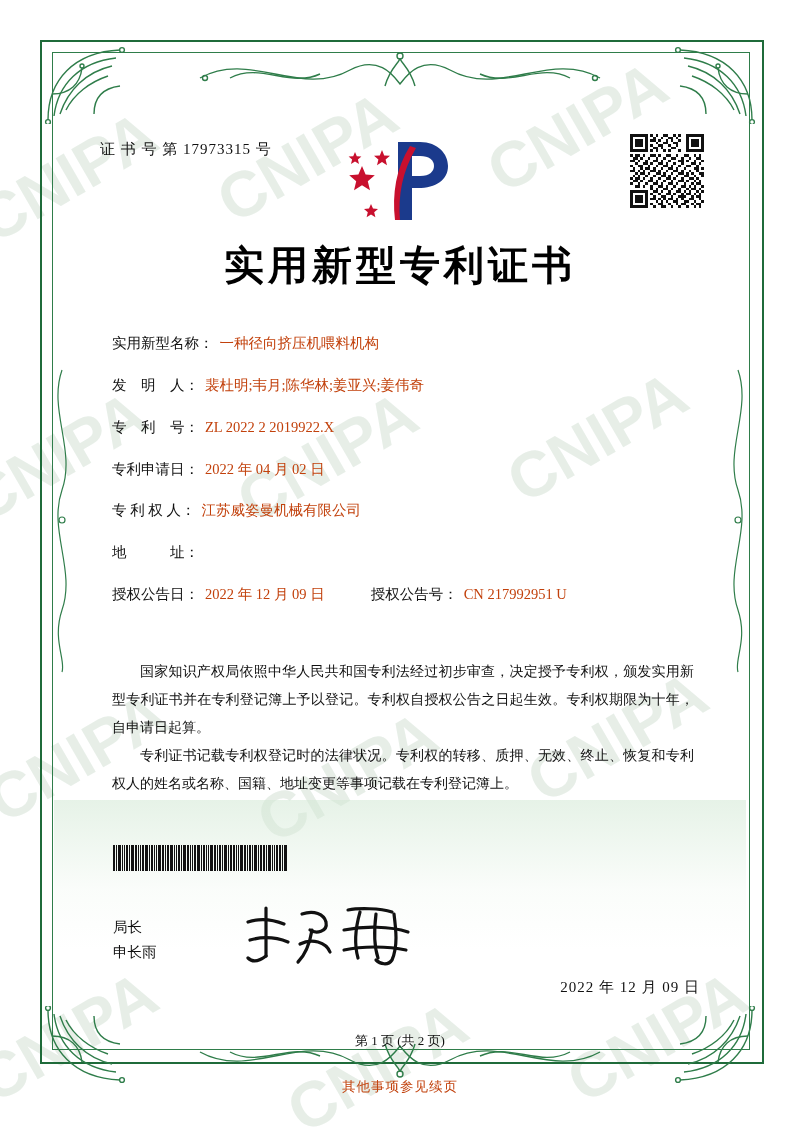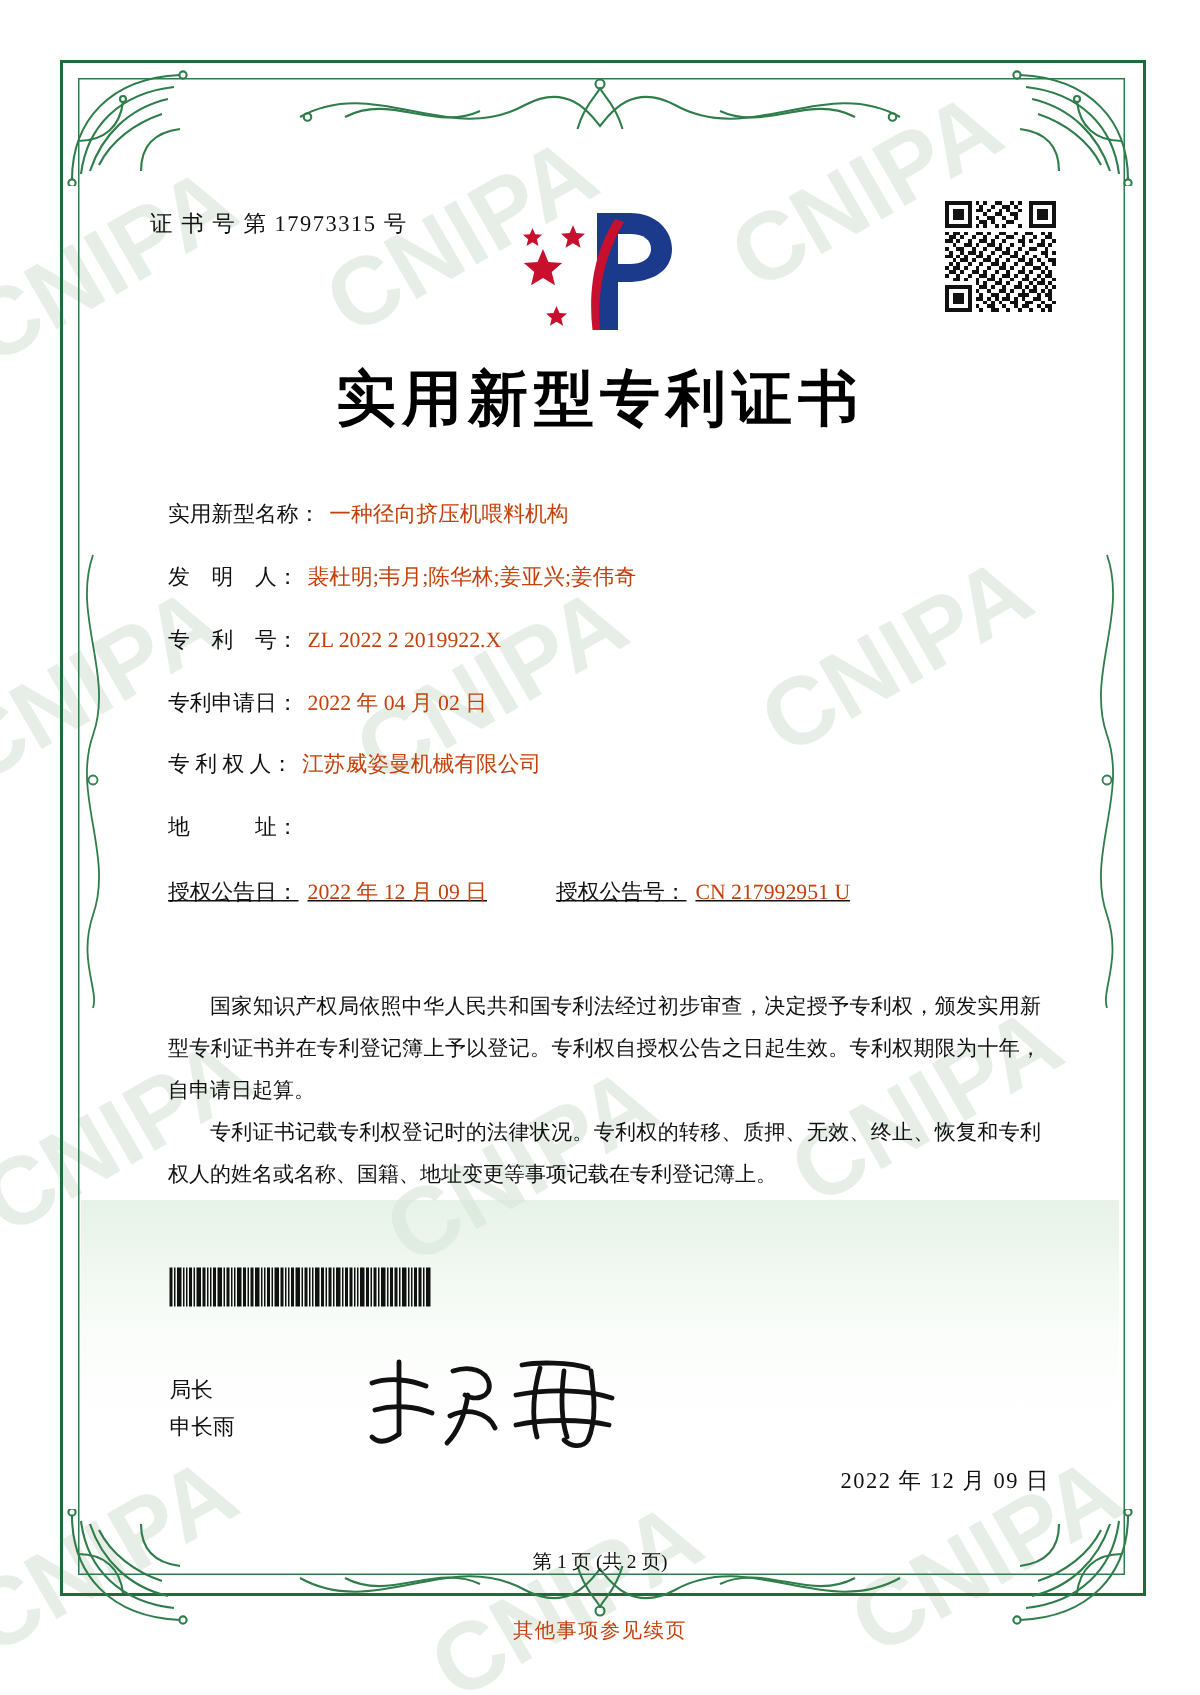--- a/index.html
+++ b/index.html
@@ -168,21 +168,20 @@
   .field-value {
     margin-left: 6px;
     color: #c2410c;
   }
 
   .row-inline {
     display: flex;
     align-items: baseline;
     margin-bottom: 18px;
     font-size: 14.5px;
-    text-decoration: underline;
   }
   .row-inline .gap { width: 46px; }
 
   .paragraphs {
     position: absolute;
     left: 112px;
     top: 658px;
     width: 582px;
     font-size: 14px;
     line-height: 2.0;

